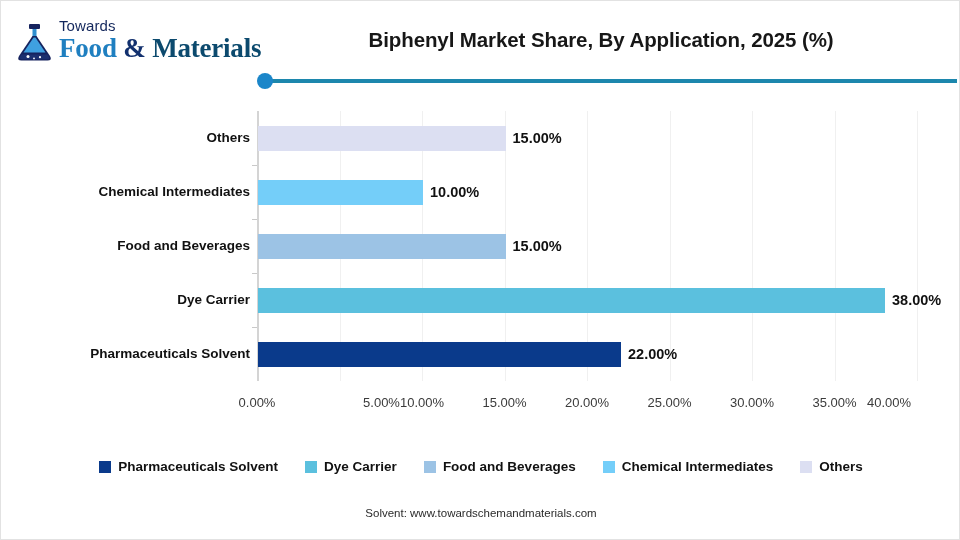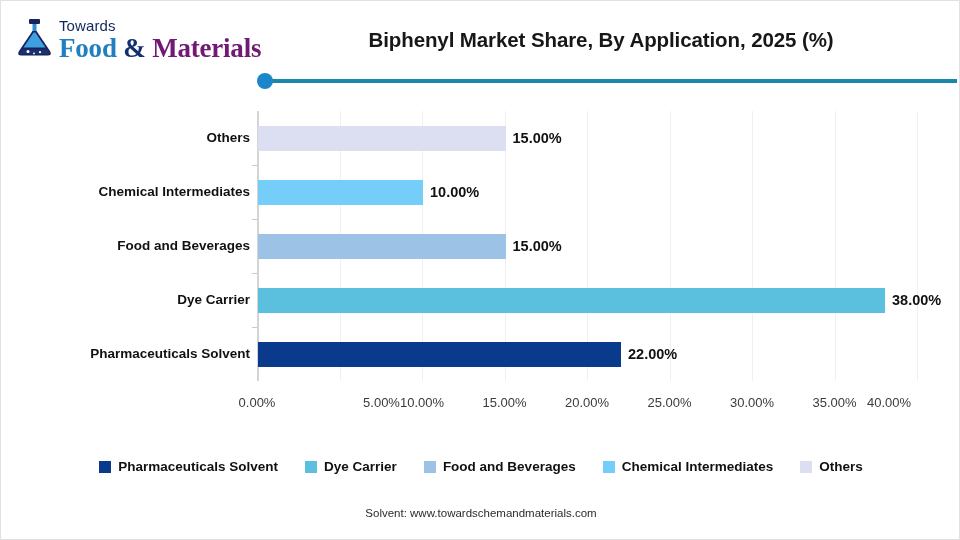--- a/index.html
+++ b/index.html
@@ -25,21 +25,21 @@
     position: absolute;
     left: 0; top: 0;
     width: 960px;
     height: 92px;
   }
   #logo {
     position: absolute;
     left: 14px;
     top: 17px;
     display: flex;
-    align-items: flex-start;
+    align-items: flex-end;
     gap: 6px;
   }
   #logo-mark {
     width: 38px;
     height: 40px;
     flex: 0 0 auto;
   }
   #logo-words {
     display: flex;
     flex-direction: column;
@@ -55,21 +55,21 @@
   }
   #logo-bottom {
     font-family: "Liberation Serif", serif;
     font-size: 27px;
     font-weight: 700;
     color: #1f7fc0;
     letter-spacing: -.2px;
     white-space: nowrap;
   }
   #logo-bottom .amp { color: #12306e; }
-  #logo-bottom .mat { color: #701a75; }
+  #logo-bottom .mat { color: #0c4a6e; }
 
   #chart-title {
     position: absolute;
     left: 300px;
     top: 27px;
     width: 600px;
     text-align: center;
     font-size: 20.5px;
     font-weight: 700;
     color: #171717;

